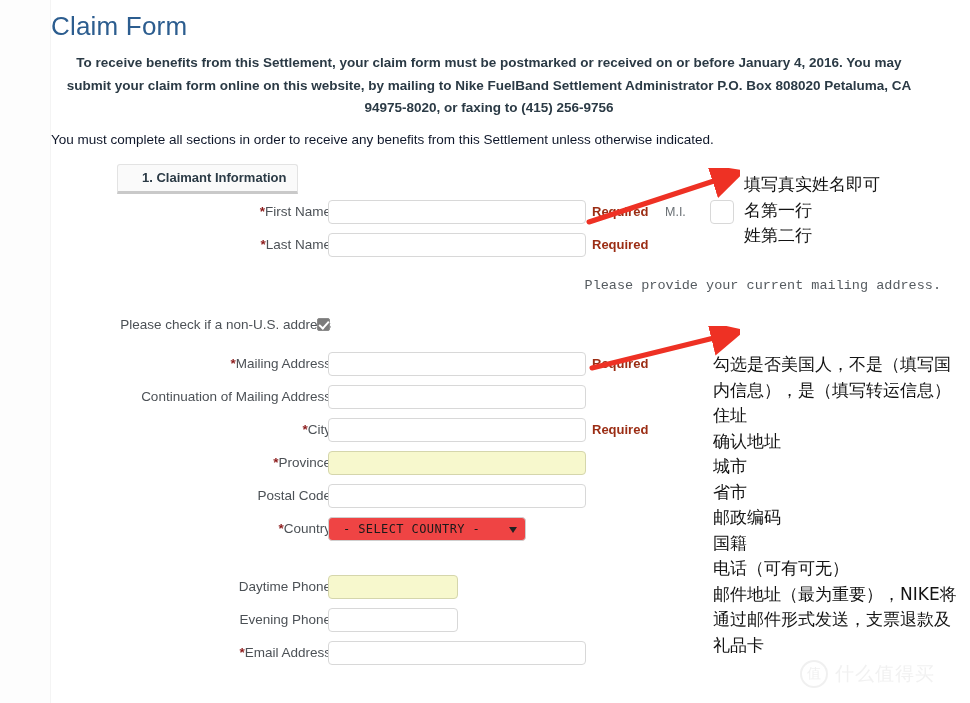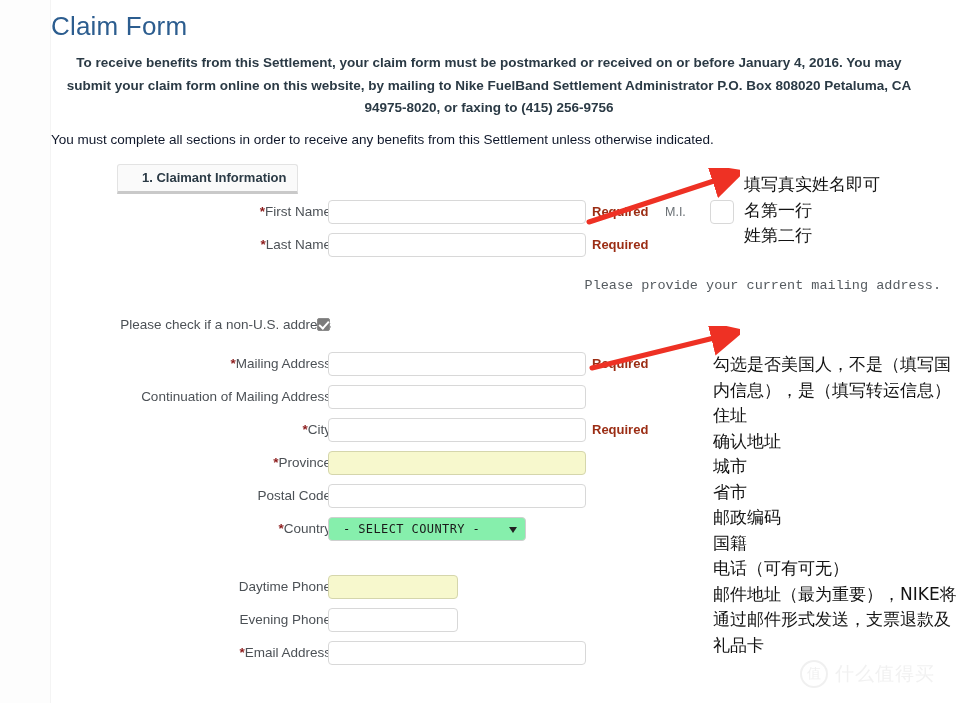--- a/index.html
+++ b/index.html
@@ -186,21 +186,21 @@
     border-width: 0 2px 2px 0;
     transform: rotate(42deg);
   }
 
   
   .sel {
     position: absolute;
     left: 277px; top: 0;
     box-sizing: border-box;
     width: 198px; height: 24px;
-    background: #86efac;
+    background: #ef4444;
     border: 1px solid #cfcfcf;
     border-radius: 4px;
     font-family: "DejaVu Sans Mono", monospace;
     font-size: 12px;
     color: #1a1a1a;
     line-height: 22px;
     padding-left: 14px;
     letter-spacing: .4px;
   }
   .caret {

